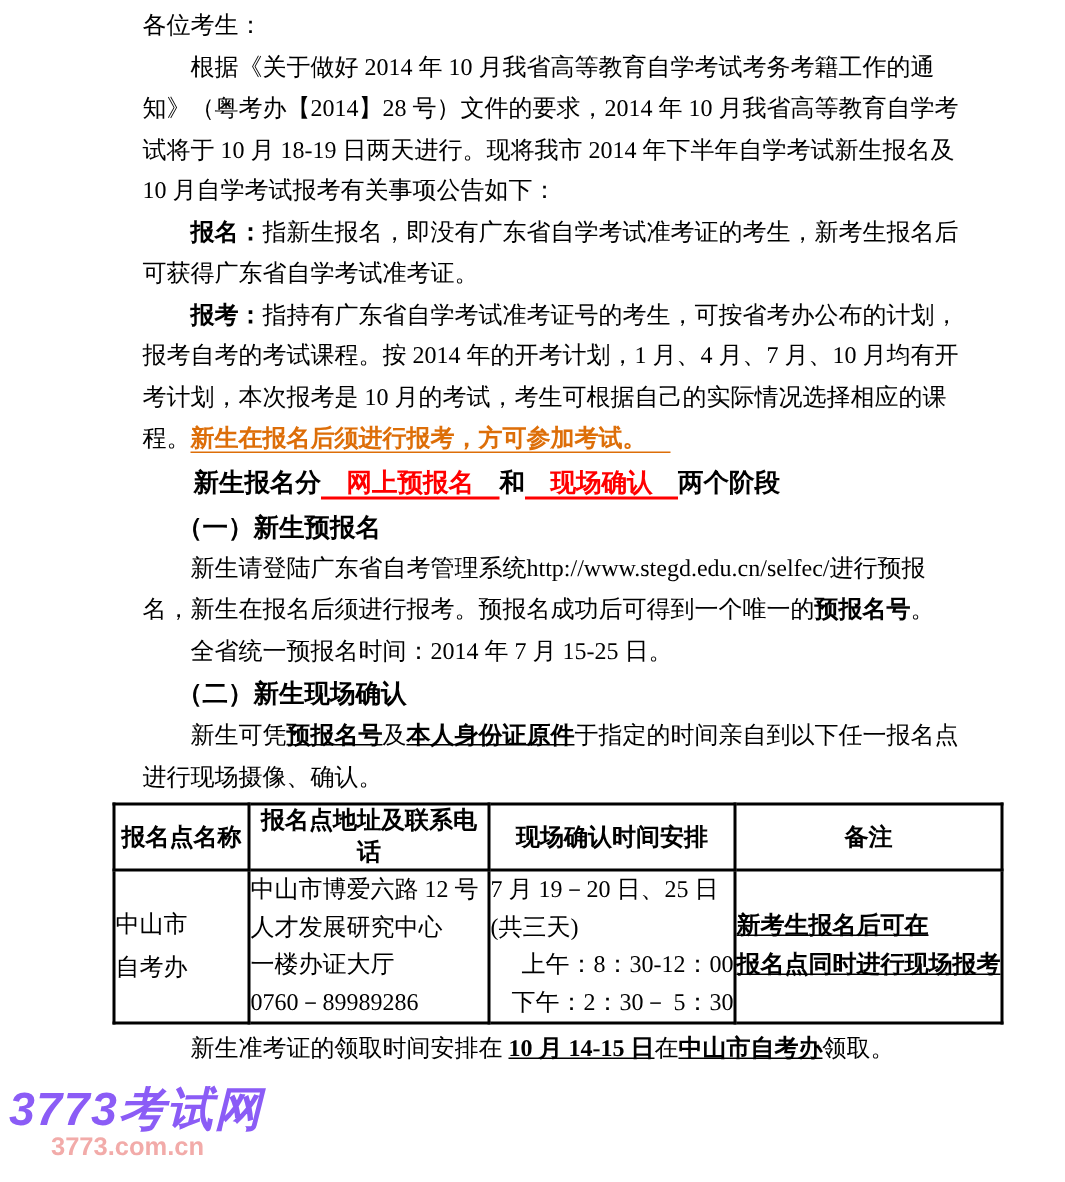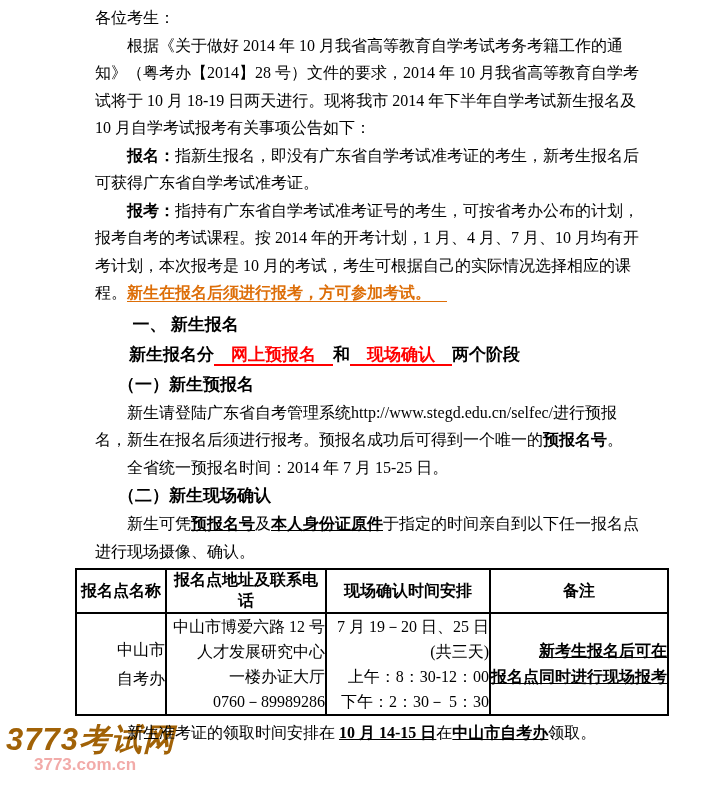--- a/index.html
+++ b/index.html
@@ -19,31 +19,31 @@
   b{font-weight:bold;}
   .orange-u{color:#DD6E08;font-weight:bold;border-bottom:1px solid #DD6E08;}
   .red-u{color:#FF0000;border-bottom:2px solid #FF0000;white-space:pre;text-align:right;}
   .bu{font-weight:bold;text-decoration:underline;}
   .reg-table{border-collapse:collapse;width:588px;margin-left:-20px;margin-top:3px;margin-bottom:3px;
     table-layout:fixed;padding-left:20px;}
   .reg-table th,.reg-table td{border:2px solid #000;padding:0;}
   .reg-table th{font-weight:bold;font-size:16px;height:34px;text-align:center;vertical-align:middle;}
   .reg-table td{vertical-align:middle;font-size:16px;}
   .col1{width:88px;}.col2{width:158px;}.col3{width:162px;}.col4{width:176px;}
-  .cell-line{line-height:25px;text-align:right;}
+  .cell-line{line-height:25px;text-align:left;}
   .name-cell .cell-line{line-height:29px;}
   .time-left{line-height:25px;text-align:right;padding-left:10px;}
   .note-cell{text-align:center;}
   .note-cell .cell-line{line-height:26px;}
   .blue-note{color:#17709B;font-weight:bold;font-style:italic;line-height:28px;text-indent:2em;
     font-size:16px;margin-top:2px;}
   .pickup{line-height:28px;text-indent:2em;margin-top:1px;}
   .watermark{position:absolute;left:6px;top:724px;z-index:0;}
   .wm1{font-family:"Liberation Sans","DejaVu Sans",sans-serif;font-size:31px;font-weight:bold;
-    font-style:italic;color:#a16207;letter-spacing:1px;line-height:32px;}
+    font-style:italic;color:#8b5cf6;letter-spacing:1px;line-height:32px;}
   .wm2{font-family:"Liberation Sans","DejaVu Sans",sans-serif;font-size:17px;font-weight:bold;
     color:#F2ABA9;margin-left:28px;line-height:18px;}
 </style>
 </head>
 <body>
 
 <div class="watermark">
   <div class="wm1">3773考试网</div>
   <div class="wm2">3773.com.cn</div>
 </div>
@@ -51,21 +51,20 @@
 <div class="content">
 
   <p class="body"><span>各位考生：</span></p>
 
   <p class="body indent"><span>根据《关于做好 2014 年 10 月我省高等教育自学考试考务考籍工作的通知》（粤考办【2014】28 号）文件的要求，2014 年 10 月我省高等教育自学考试将于 10 月 18-19 日两天进行。现将我市 2014 年下半年自学考试新生报名及 10 月自学考试报考有关事项公告如下：</span></p>
 
   <p class="body indent"><b>报名：</b><span>指新生报名，即没有广东省自学考试准考证的考生，新考生报名后可获得广东省自学考试准考证。</span></p>
 
   <p class="body indent"><b>报考：</b><span>指持有广东省自学考试准考证号的考生，可按省考办公布的计划，报考自考的考试课程。按 2014 年的开考计划，1 月、4 月、7 月、10 月均有开考计划，本次报考是 10 月的考试，考生可根据自己的实际情况选择相应的课程。</span><span class="orange-u">新生在报名后须进行报考，方可参加考试。　</span></p>
 
-  <p class="h1">一、 新生报名</p>
 
   <p class="phases"><span>新生报名分</span><span class="red-u">　网上预报名　</span><span>和</span><span class="red-u">　现场确认　</span><span>两个阶段</span></p>
 
   <p class="h2">（一）新生预报名</p>
 
   <p class="body indent"><span>新生请登陆广东省自考管理系统http://www.stegd.edu.cn/selfec/进行预报名，新生在报名后须进行报考。预报名成功后可得到一个唯一的</span><b>预报名号</b><span>。</span></p>
 
   <p class="body indent"><span>全省统一预报名时间：2014 年 7 月 15-25 日。</span></p>
 
   <p class="h2">（二）新生现场确认</p>

